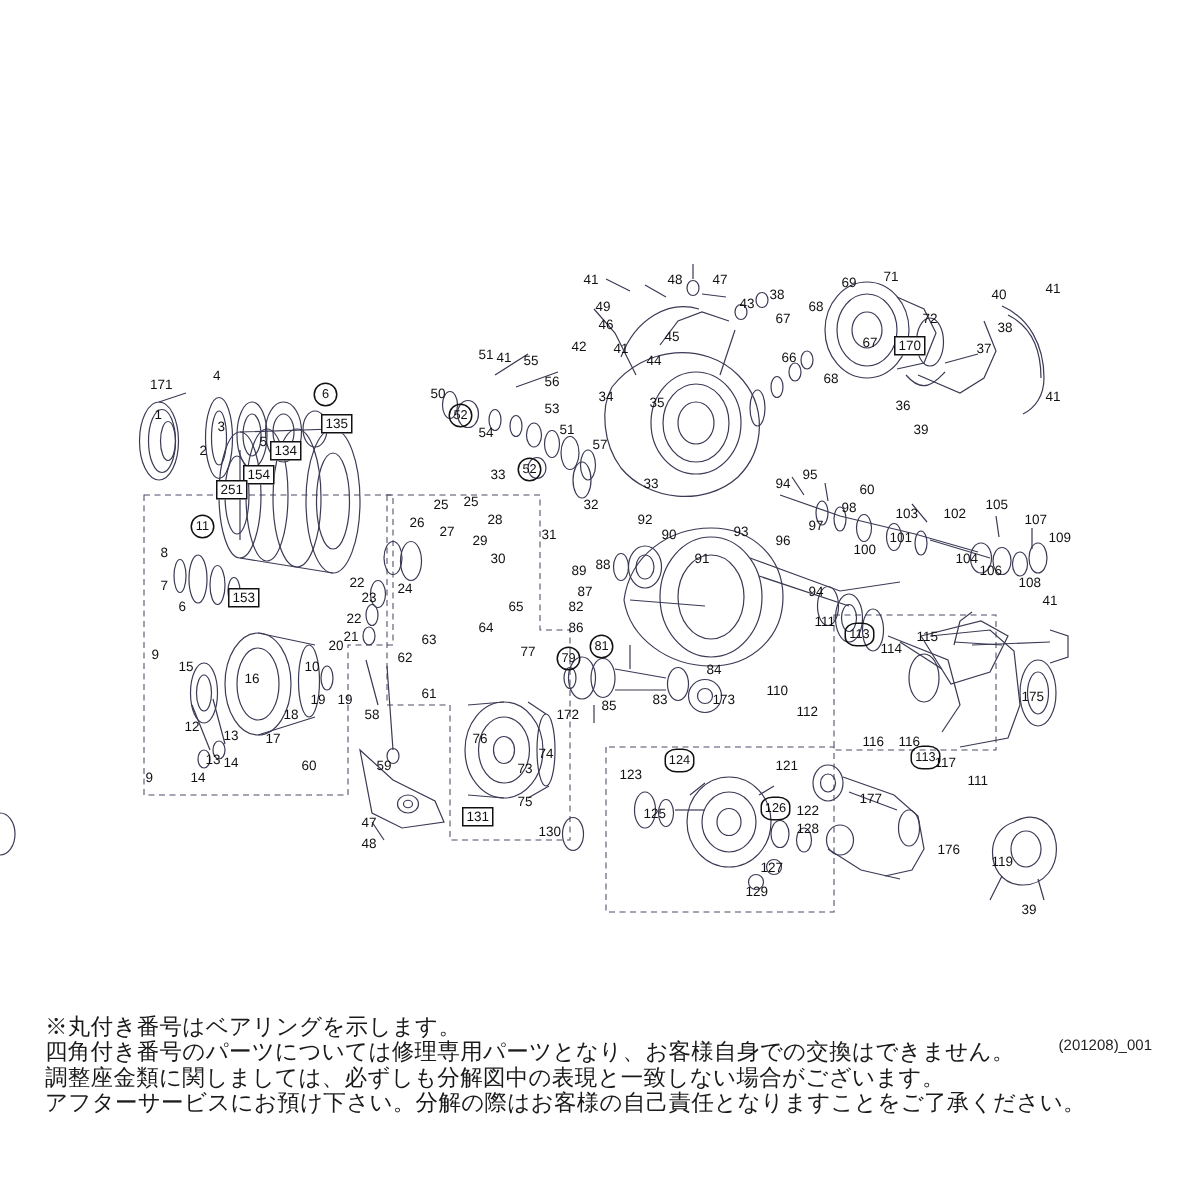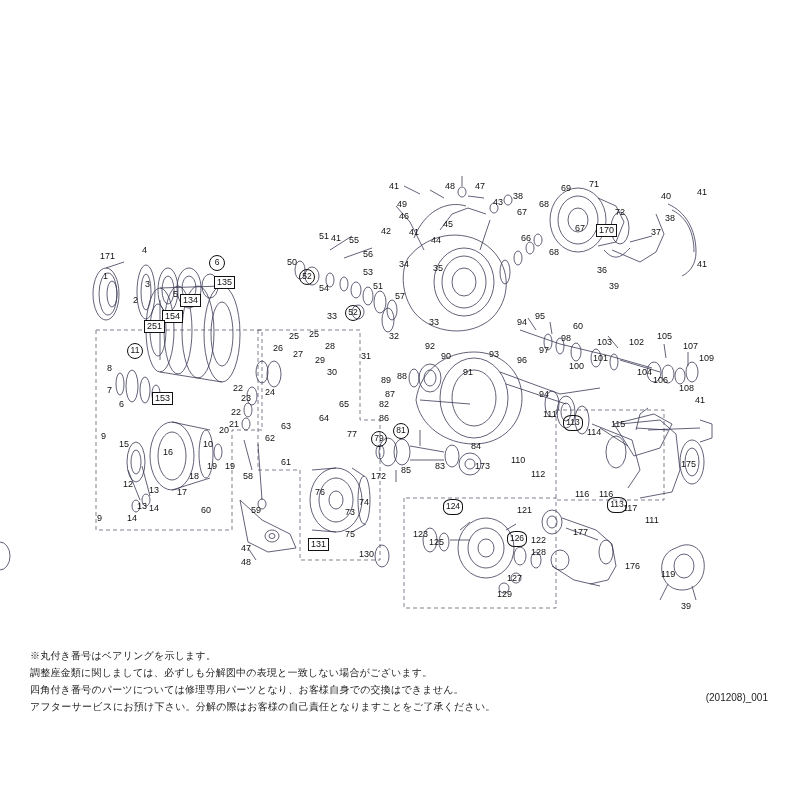--- a/index.html
+++ b/index.html
@@ -23,27 +23,26 @@
     height: 800px;
   }
   #diagram-svg {
     position: absolute;
     left: 0;
     top: 0;
   }
   .notes {
     position: absolute;
     left: 30px;
-    top: 648px;
+    top: 676px;
     width: 640px;
-    font-size: 10px;
+    font-size: 15px;
     line-height: 17px;
     color: #1a1a1a;
     letter-spacing: 0.2px;
-    font-family: Liberation Mono, monospace;
   }
   .notes div {
     white-space: nowrap;
   }
   .doccode {
     position: absolute;
     right: 32px;
     top: 692px;
     font-size: 10px;
     color: #222;
@@ -405,21 +404,21 @@
     <div class="lbl" style="left:645px;top:515px">111</div>
     <div class="lbl" style="left:531px;top:469px">112</div>
     <div class="lbl" style="left:587px;top:427px">114</div>
     <div class="lbl" style="left:611px;top:419px">115</div>
     <div class="lbl" style="left:575px;top:489px">116</div>
     <div class="lbl" style="left:599px;top:489px">116</div>
     <div class="lbl" style="left:623px;top:503px">117</div>
     <div class="lbl" style="left:661px;top:569px">119</div>
     <div class="lbl" style="left:517px;top:505px">121</div>
     <div class="lbl" style="left:531px;top:535px">122</div>
-    <div class="lbl" style="left:413px;top:529px">123</div>
+    <div class="lbl" style="left:413px;top:511px">123</div>
     <div class="lbl" style="left:429px;top:537px">125</div>
     <div class="lbl" style="left:507px;top:573px">127</div>
     <div class="lbl" style="left:531px;top:547px">128</div>
     <div class="lbl" style="left:497px;top:589px">129</div>
     <div class="lbl" style="left:359px;top:549px">130</div>
     <div class="lbl" style="left:371px;top:471px">172</div>
     <div class="lbl" style="left:475px;top:461px">173</div>
     <div class="lbl" style="left:681px;top:459px">175</div>
     <div class="lbl" style="left:625px;top:561px">176</div>
     <div class="lbl" style="left:573px;top:527px">177</div>
@@ -442,20 +441,20 @@
     <div class="lbl sq" style="left:180px;top:294px">134</div>
     <div class="lbl sq" style="left:162px;top:310px">154</div>
     <div class="lbl sq" style="left:144px;top:320px">251</div>
     <div class="lbl sq" style="left:152px;top:392px">153</div>
     <div class="lbl sq" style="left:596px;top:224px">170</div>
     <div class="lbl sq" style="left:308px;top:538px">131</div>
   </div>
 
   <div class="notes">
     <div>※丸付き番号はベアリングを示します。</div>
+    <div>四角付き番号のパーツについては修理専用パーツとなり、お客様自身での交換はできません。</div>
     <div>調整座金類に関しましては、必ずしも分解図中の表現と一致しない場合がございます。</div>
-    <div>四角付き番号のパーツについては修理専用パーツとなり、お客様自身での交換はできません。</div>
     <div>アフターサービスにお預け下さい。分解の際はお客様の自己責任となりますことをご了承ください。</div>
   </div>
 
   <div class="doccode">(201208)_001</div>
 
 </div>
 
 </body></html>

